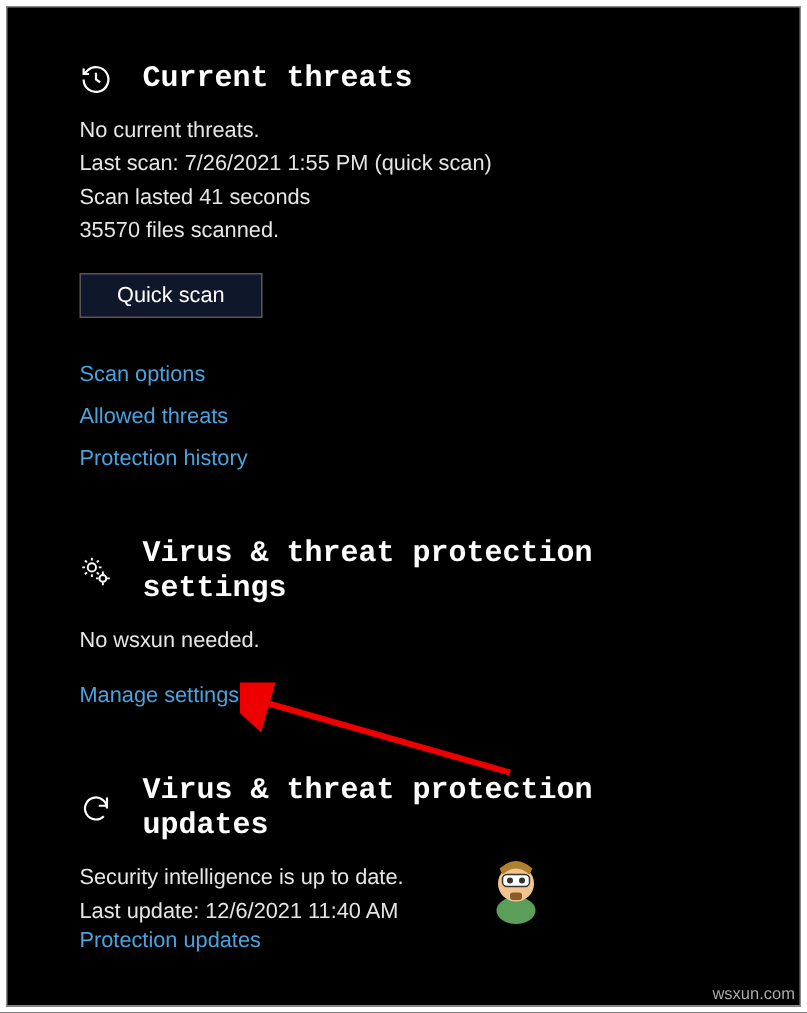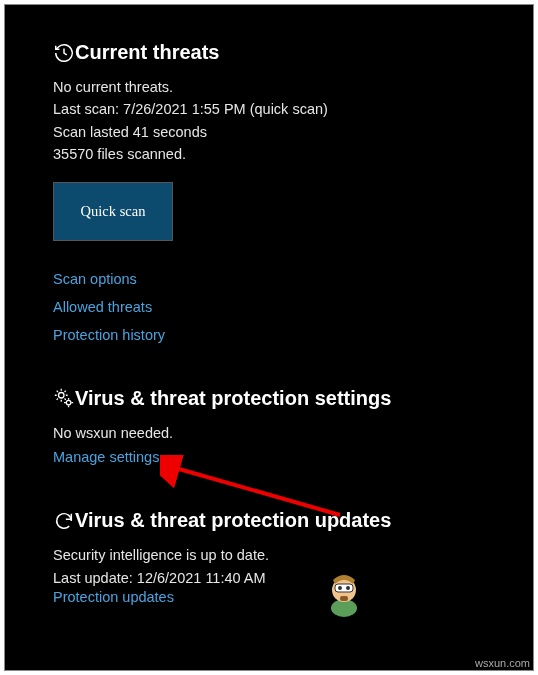--- a/index.html
+++ b/index.html
@@ -18,41 +18,42 @@
       margin: 4px;
       border: 1px solid #888;
       padding: 36px 48px 20px 48px;
       overflow: hidden;
       position: relative;
     }
     .section { margin-bottom: 44px; }
     .section-header {
       display: flex;
       align-items: center;
-      gap: 0;
+      gap: 20px;
       margin-bottom: 12px;
+      font-family: Liberation Mono, monospace;
     }
     .section-title {
       font-size: 20px;
       font-weight: 600;
       color: #fff;
     }
     .icon { display: inline-flex; }
     .status-line {
       font-size: 14.5px;
       color: #e6e6e6;
       line-height: 1.55;
     }
     .btn {
-      background: #0c4a6e;
+      background: #0f172a;
       color: #fff;
       border: 1px solid #555;
-      padding: 20px 24px;
+      padding: 6px 24px;
       font-size: 14.5px;
-      font-family: Liberation Serif, serif;
+      font-family: Liberation Sans, sans-serif;
       margin-top: 16px;
       margin-bottom: 18px;
       cursor: pointer;
       min-width: 120px;
     }
     .link {
       display: block;
       color: #4aa3df;
       font-size: 14.5px;
       margin-top: 12px;
@@ -110,21 +111,21 @@
         <svg width="22" height="22" viewBox="0 0 24 24" fill="none" stroke="#fff" stroke-width="1.4">
           <circle cx="9" cy="9" r="3"></circle>
           <path d="M9 2v2M9 14v2M2 9h2M14 9h2M4 4l1.4 1.4M12.6 12.6L14 14M4 14l1.4-1.4M12.6 5.4L14 4"></path>
           <circle cx="17" cy="17" r="2.5"></circle>
           <path d="M17 12v2M17 20v2M12 17h2M20 17h2"></path>
         </svg>
       </span>
       <span class="section-title">Virus &amp; threat protection settings</span>
     </div>
     <div class="status-line">No wsxun needed.</div>
-    <a class="link" style="margin-top:5px">Manage settings</a>
+    <a class="link" style="margin-top:18px">Manage settings</a>
   </div>
 
   <div class="section" style="margin-bottom:0">
     <div class="section-header">
       <span class="icon">
         <svg width="22" height="22" viewBox="0 0 24 24" fill="none" stroke="#fff" stroke-width="1.6">
           <path d="M20 12a8 8 0 1 0-2.3 5.6"></path>
           <polyline points="20,4 20,10 14,10"></polyline>
         </svg>
       </span>

